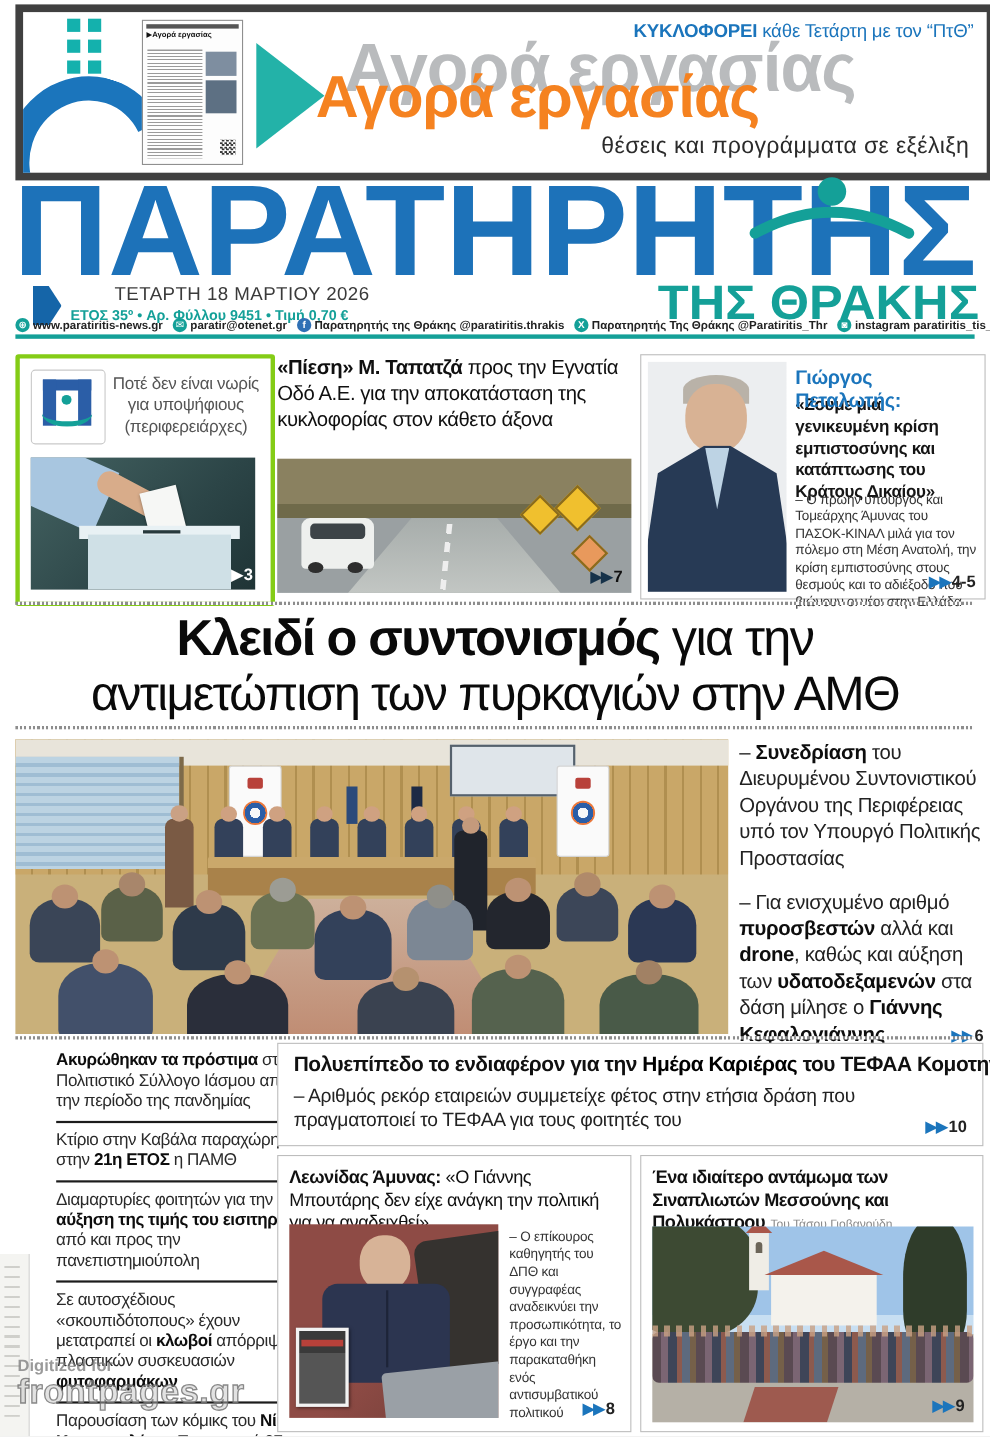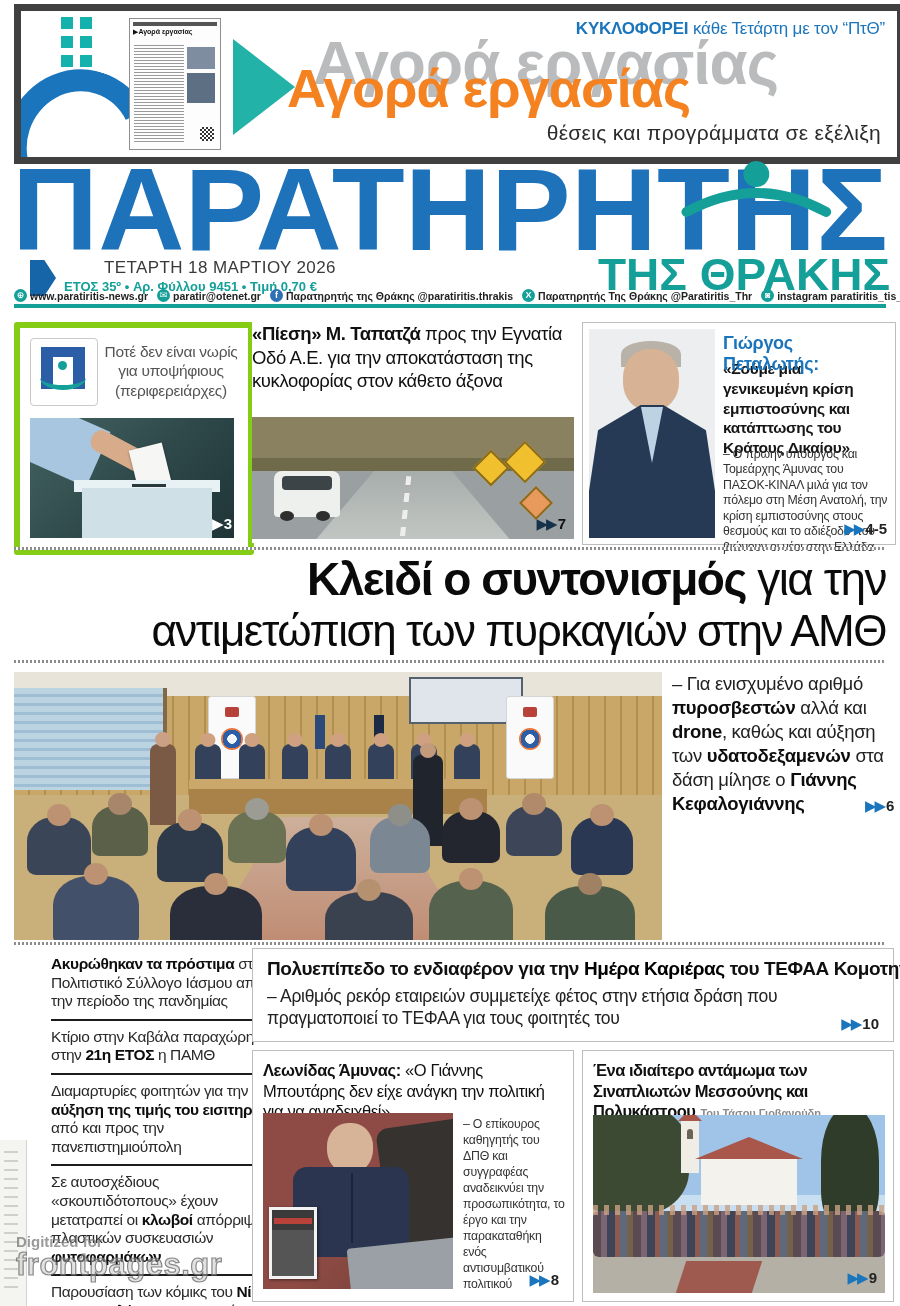--- a/index.html
+++ b/index.html
@@ -50,21 +50,21 @@
          background:repeating-linear-gradient(90deg,#8d8d8d 0 2px,#fdfdfd 2px 4px);}
 
   
   .ref{font-weight:bold;font-size:15px;white-space:nowrap;}
   .ref .ic{color:#1b75bc;letter-spacing:-2px;margin-right:2px;}
   .ref .n{color:#222;}
   .ref-white .ic,.ref-white .n{color:#fff;}
   .ref-dark .ic{color:#16324a;} .ref-dark .n{color:#101010;}
 
   
-  .box1{left:14px;top:322px;width:228px;height:221px;border:6px solid #84cc16;border-radius:3px;background:#fff;}
+  .box1{left:14px;top:322px;width:228px;height:221px;border:4px solid #84cc16;border-radius:3px;background:#fff;}
   .logo-tile{left:10px;top:10px;width:66px;height:66px;border:1px solid #c9c9c9;border-radius:4px;background:#fff;}
   .lg-bar{position:absolute;background:#2b5ea7;}
   .lg-dot{position:absolute;width:9px;height:9px;border-radius:50%;background:#14a098;}
   .lg-arc{position:absolute;left:9px;top:26px;width:46px;height:20px;border:0;border-bottom:5px solid #14a098;border-radius:50%;}
   .kicker{left:84px;top:14px;width:134px;font-size:15.5px;line-height:1.25;color:#555;text-align:center;letter-spacing:-0.3px;}
   .ph-ballot{left:10px;top:90px;width:204px;height:120px;background:linear-gradient(135deg,#446362 0%,#2c4547 60%,#1f3436 100%);overflow:hidden;}
   .sleeve{position:absolute;left:-14px;top:-6px;width:86px;height:60px;background:#a8c6e0;transform:rotate(24deg);}
   .armsk{position:absolute;left:58px;top:24px;width:70px;height:22px;background:#d8ac8a;transform:rotate(28deg);border-radius:10px;}
   .card{position:absolute;left:104px;top:28px;width:34px;height:48px;background:#f6f7f5;transform:rotate(-14deg);box-shadow:0 1px 3px rgba(0,0,0,.4);}
   .bbox{position:absolute;left:52px;top:70px;width:130px;height:52px;background:#cfe0e6;}
@@ -91,21 +91,21 @@
   .head-sk{position:absolute;left:34px;top:20px;width:56px;height:62px;border-radius:46%;background:#d8b294;}
   .hair-g{position:absolute;left:32px;top:12px;width:60px;height:26px;border-radius:50% 50% 0 0;background:#b9b2a8;}
   .suit{position:absolute;left:-8px;top:76px;width:142px;height:140px;background:#273a55;clip-path:polygon(12% 18%,42% 0,58% 0,88% 18%,100% 100%,0 100%);}
   .shirt{position:absolute;left:52px;top:78px;width:22px;height:56px;background:#bdd3e4;clip-path:polygon(0 0,100% 0,50% 100%);}
   .p3-name{left:140px;top:10px;width:166px;font-size:18px;font-weight:bold;color:#1b75bc;letter-spacing:-0.3px;}
   .p3-quote{left:140px;top:36px;width:166px;font-size:15.5px;font-weight:bold;color:#151515;line-height:1.28;letter-spacing:-0.3px;}
   .p3-deck{left:140px;top:124px;width:166px;font-size:12.3px;color:#333;line-height:1.26;letter-spacing:-0.2px;}
   .box3 .ref{position:absolute;right:8px;bottom:6px;}
 
   
-  .lead-head{left:14px;top:554px;width:872px;text-align:right;color:#0a0a0a;letter-spacing:-1.5px;line-height:1.13;}
+  .lead-head{left:14px;top:554px;width:872px;text-align:center;color:#0a0a0a;letter-spacing:-1.5px;line-height:1.13;}
   .lh1{font-size:46px;} .lh1 b{font-weight:bold;} .lh2{font-size:44px;}
 
   
   .ph-conf{left:14px;top:672px;width:648px;height:268px;background:#c9b07a;overflow:hidden;}
   .wall{position:absolute;left:0;top:0;width:100%;height:46%;
         background:repeating-linear-gradient(90deg,#c9a768 0 14px,#b08f50 14px 16px);}
   .ceil{position:absolute;left:0;top:0;width:100%;height:9%;background:#e8e4da;}
   .winds{position:absolute;left:0;top:6%;width:23%;height:38%;
          background:repeating-linear-gradient(180deg,#bcd3e2 0 6px,#9fbdd3 6px 9px);border-right:4px solid #7d6a4a;}
   .screen{position:absolute;left:61%;top:2%;width:17%;height:16%;background:#dfe5ea;border:2px solid #55616d;}
@@ -160,21 +160,21 @@
   .mk-shirt::before{content:"";position:absolute;left:50%;top:6px;width:2px;height:70px;background:#1d2438;}
   .mk-lap{position:absolute;right:-6px;bottom:-6px;width:110px;height:52px;background:#9aa0a6;transform:rotate(-6deg);border-radius:4px;}
   .mk-book{position:absolute;left:6px;bottom:10px;width:48px;height:72px;background:#f2f2f2;padding:3px;box-sizing:border-box;box-shadow:1px 1px 3px rgba(0,0,0,.5);}
   .mk-book i{display:block;width:100%;height:100%;background:linear-gradient(180deg,#3a3a3a 0 30%,#555 30% 100%);position:relative;}
   .mk-book i::before{content:"";position:absolute;left:2px;top:8px;right:2px;height:6px;background:#b8413a;}
   .mk-deck{position:absolute;left:210px;top:66px;width:102px;font-size:12.3px;line-height:1.3;color:#333;letter-spacing:-0.2px;}
   .makris .ref{position:absolute;right:14px;bottom:12px;}
 
   .sinapli{left:582px;top:1050px;width:312px;height:252px;border:1px solid #bdbdbd;box-sizing:border-box;padding:9px 10px;background:#fff;}
   .sn-head{font-size:16.5px;font-weight:bold;line-height:1.25;color:#101010;letter-spacing:-0.5px;}
-  .sn-byline{font-size:11px;font-weight:bold;color:#8a8a8a;margin-left:5px;letter-spacing:0;}
+  .sn-byline{font-size:11px;font-weight:normal;color:#8a8a8a;margin-left:5px;letter-spacing:0;}
   .ph-church{position:absolute;left:10px;top:64px;width:292px;height:178px;overflow:hidden;
              background:linear-gradient(180deg,#9fc4e8 0 45%,#c8dff2 45% 55%,#b5b0a6 55% 100%);}
   .tree-l{position:absolute;left:-24px;top:-10px;width:120px;height:110px;background:#3d4a33;border-radius:40%;}
   .cypress{position:absolute;right:6px;top:-8px;width:58px;height:120px;background:#2f3c2a;border-radius:45% 45% 30% 30%;}
   .church{position:absolute;left:108px;top:44px;width:96px;height:46px;background:#f4f2ec;}
   .church::before{content:"";position:absolute;left:-6px;top:-22px;border-left:54px solid transparent;border-right:54px solid transparent;border-bottom:22px solid #a9574a;}
   .belfry{position:absolute;left:88px;top:6px;width:18px;height:52px;background:#efede6;}
   .belfry::before{content:"";position:absolute;left:-3px;top:-12px;border-left:12px solid transparent;border-right:12px solid transparent;border-bottom:12px solid #a9574a;}
   .belfry::after{content:"";position:absolute;left:6px;top:8px;width:6px;height:10px;background:#6b6558;border-radius:3px 3px 0 0;}
   .crowd{position:absolute;left:0;top:54%;width:100%;height:26%;border-radius:6px;
@@ -349,20 +349,23 @@
     <div class="au" style="left:86%;top:54%;width:62px;height:58px;background:#2b3854;"></div>
     <div class="au" style="left:6%;top:76%;width:86px;height:70px;background:#42506a;"></div>
     <div class="au" style="left:24%;top:80%;width:92px;height:66px;background:#2a2e3a;"></div>
     <div class="au" style="left:48%;top:82%;width:88px;height:64px;background:#3a4250;--h:#b5916f;"></div>
     <div class="au" style="left:64%;top:78%;width:84px;height:68px;background:#55624e;"></div>
     <div class="au" style="left:82%;top:80%;width:90px;height:66px;background:#495a48;--h:#a18164;"></div>
   </div>
 
   <div class="abs lead-col">
     <p class="lead-p">
+      <span>– </span><b>Συνεδρίαση</b><span> του Διευρυμένου Συντονιστικού Οργάνου της Περιφέρειας υπό τον Υπουργό Πολιτικής Προστασίας</span>
+    </p>
+    <p class="lead-p">
       <span>– Για ενισχυμένο αριθμό </span><b>πυροσβεστών</b><span> αλλά και </span><b>drone</b><span>, καθώς και αύξηση των </span><b>υδατοδεξαμενών</b><span> στα δάση μίλησε ο </span><b>Γιάννης Κεφαλογιάννης</b>
       <span class="ref"><span class="ic">▶▶</span><span class="n">6</span></span>
     </p>
   </div>
 
   <div class="abs hatch" style="top:942px;"></div>
 
   <div class="abs briefs">
       <div class="brief"><b>Ακυρώθηκαν τα πρόστιμα</b><span> στον Πολιτιστικό Σύλλογο Ιάσμου από την περίοδο της πανδημίας</span><span class="ref"><span class="ic">▶▶</span><span class="n">2</span></span></div>
       <div class="brief"><span>Κτίριο στην Καβάλα παραχώρησε στην </span><b>21η ΕΤΟΣ</b><span> η ΠΑΜΘ</span><span class="ref"><span class="ic">▶▶</span><span class="n">5</span></span></div>

